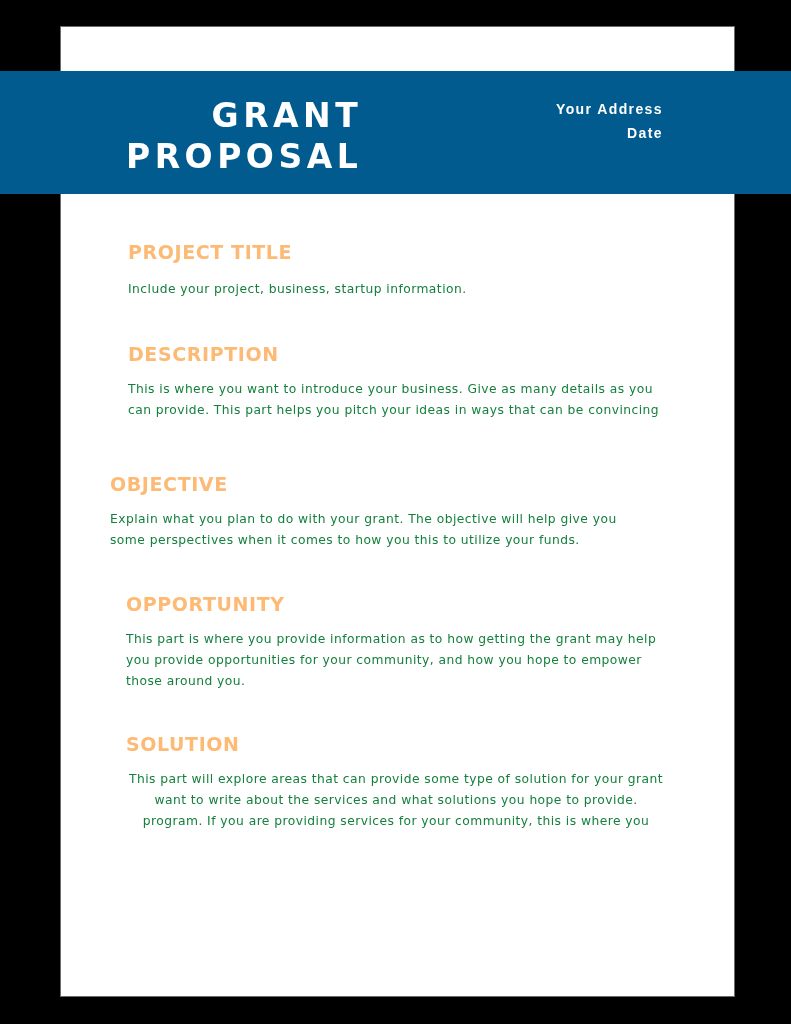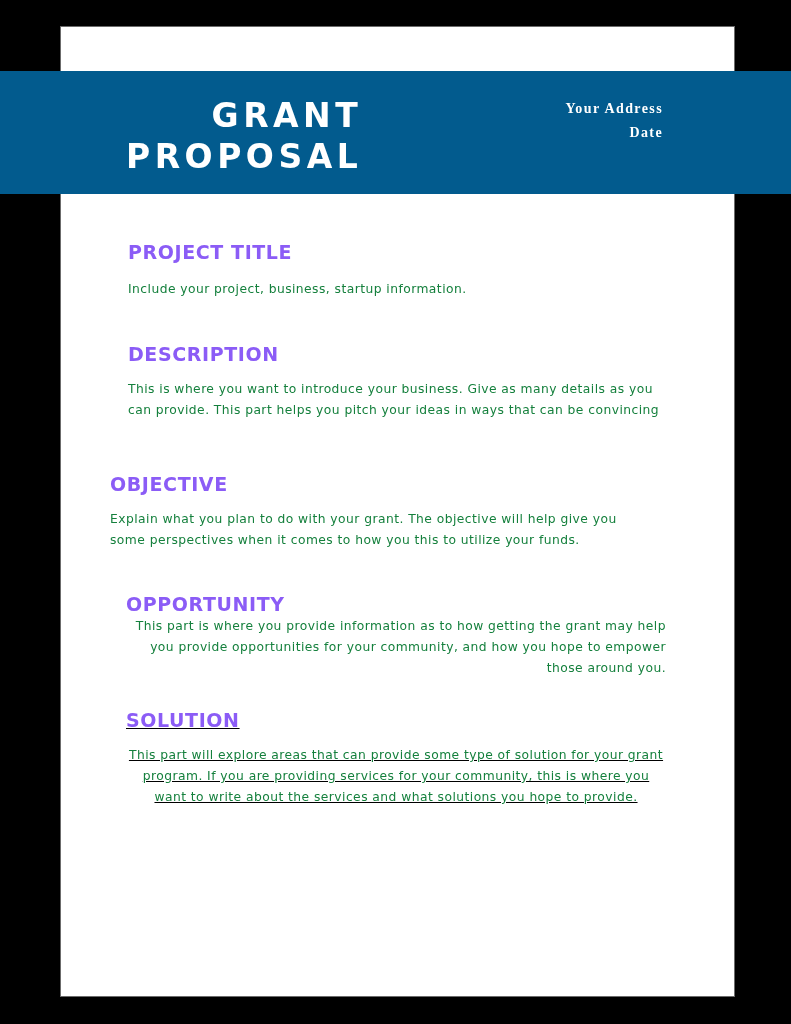--- a/index.html
+++ b/index.html
@@ -34,34 +34,34 @@
       letter-spacing: 4.5px;
       margin: 0;
       text-align: right;
     }
     .banner-title span { display: block; }
     .banner-meta {
       position: absolute;
       right: 128px; top: 97px;
       color: #ffffff;
       text-align: right;
-      font-family: Liberation Serif, serif;
+      font-family: Liberation Sans, sans-serif;
       font-weight: bold;
       font-size: 14px;
       line-height: 24px;
       letter-spacing: 1.4px;
     }
     .banner-meta span { display: block; }
     .section {
       position: absolute;
       width: 540px;
     }
     .section h2 {
       margin: 0;
-      color: #8b5cf6;
+      color: #fdba74;
       font-family: "DejaVu Sans", sans-serif;
       font-weight: bold;
       font-size: 19px;
       line-height: 24px;
       letter-spacing: 0.6px;
     }
     .section p {
       margin: 0;
       color: #15803d;
       font-family: "DejaVu Sans", sans-serif;
@@ -105,27 +105,27 @@
 <div class="section" style="left:110px; top:472px;">
   <h2>OBJECTIVE</h2>
   <p style="margin-top:13px;">
     <span style="display:block">Explain what you plan to do with your grant. The objective will help give you</span>
     <span style="display:block">some perspectives when it comes to how you this to utilize your funds.</span>
   </p>
 </div>
 
 <div class="section" style="left:126px; top:592px;">
   <h2>OPPORTUNITY</h2>
-  <p style="text-align:right;">
+  <p style="margin-top:13px;">
     <span style="display:block">This part is where you provide information as to how getting the grant may help</span>
     <span style="display:block">you provide opportunities for your community, and how you hope to empower</span>
     <span style="display:block">those around you.</span>
   </p>
 </div>
 
-<div class="section" style="left:126px; top:708px;text-decoration:underline;">
+<div class="section" style="left:126px; top:732px;">
   <h2>SOLUTION</h2>
   <p style="margin-top:13px;text-align:center;">
     <span style="display:block">This part will explore areas that can provide some type of solution for your grant</span>
+    <span style="display:block">want to write about the services and what solutions you hope to provide.</span>
     <span style="display:block">program. If you are providing services for your community, this is where you</span>
-    <span style="display:block">want to write about the services and what solutions you hope to provide.</span>
   </p>
 </div>
 
 </body></html>

